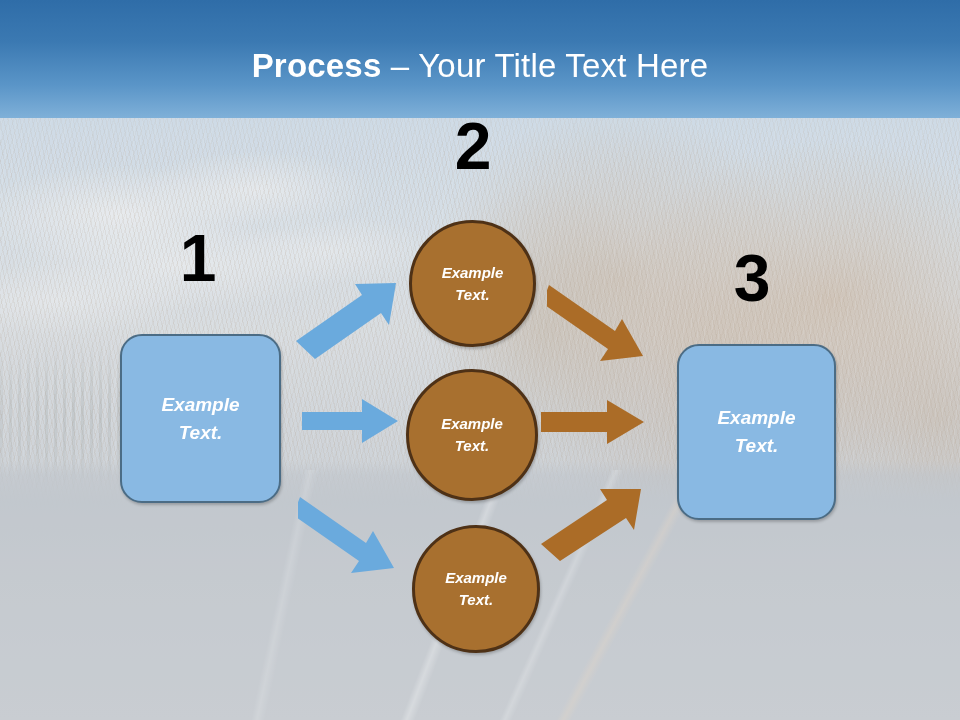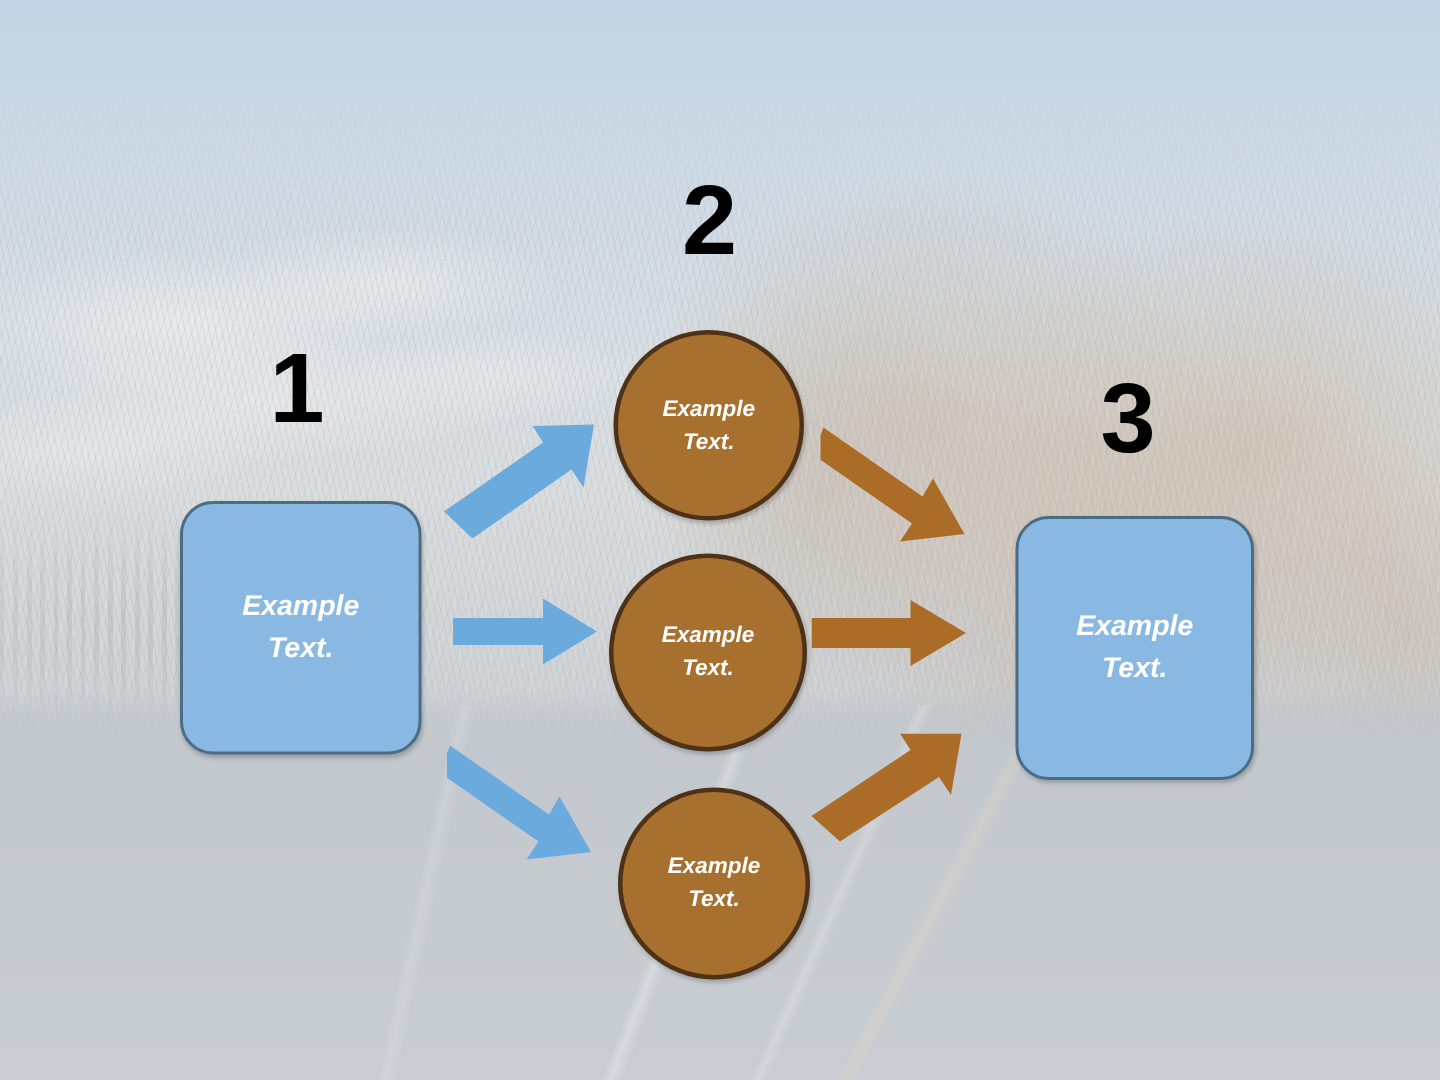--- a/index.html
+++ b/index.html
@@ -197,20 +197,25 @@
 
   <div class="bg-layer bg-sky"></div>
   <div class="bg-layer bg-clouds"></div>
   <div class="bg-layer bg-foliage"></div>
   <div class="bg-layer bg-texture"></div>
   <div class="bg-layer bg-conifers"></div>
   <div class="bg-layer bg-road"></div>
   <div class="bg-layer bg-lanes"></div>
   <div class="bg-layer bg-wash"></div>
 
+  <div class="title-band">
+    <div class="title-text">
+      <span class="strong">Process</span><span> – Your Title Text Here</span>
+    </div>
+  </div>
 
   <div class="step-num" id="num1">1</div>
   <div class="step-num" id="num2">2</div>
   <div class="step-num" id="num3">3</div>
 
   <div class="blue-box" id="box-start">
     <div>
       <span class="label-line">Example</span>
       <span class="label-line">Text.</span>
     </div>

